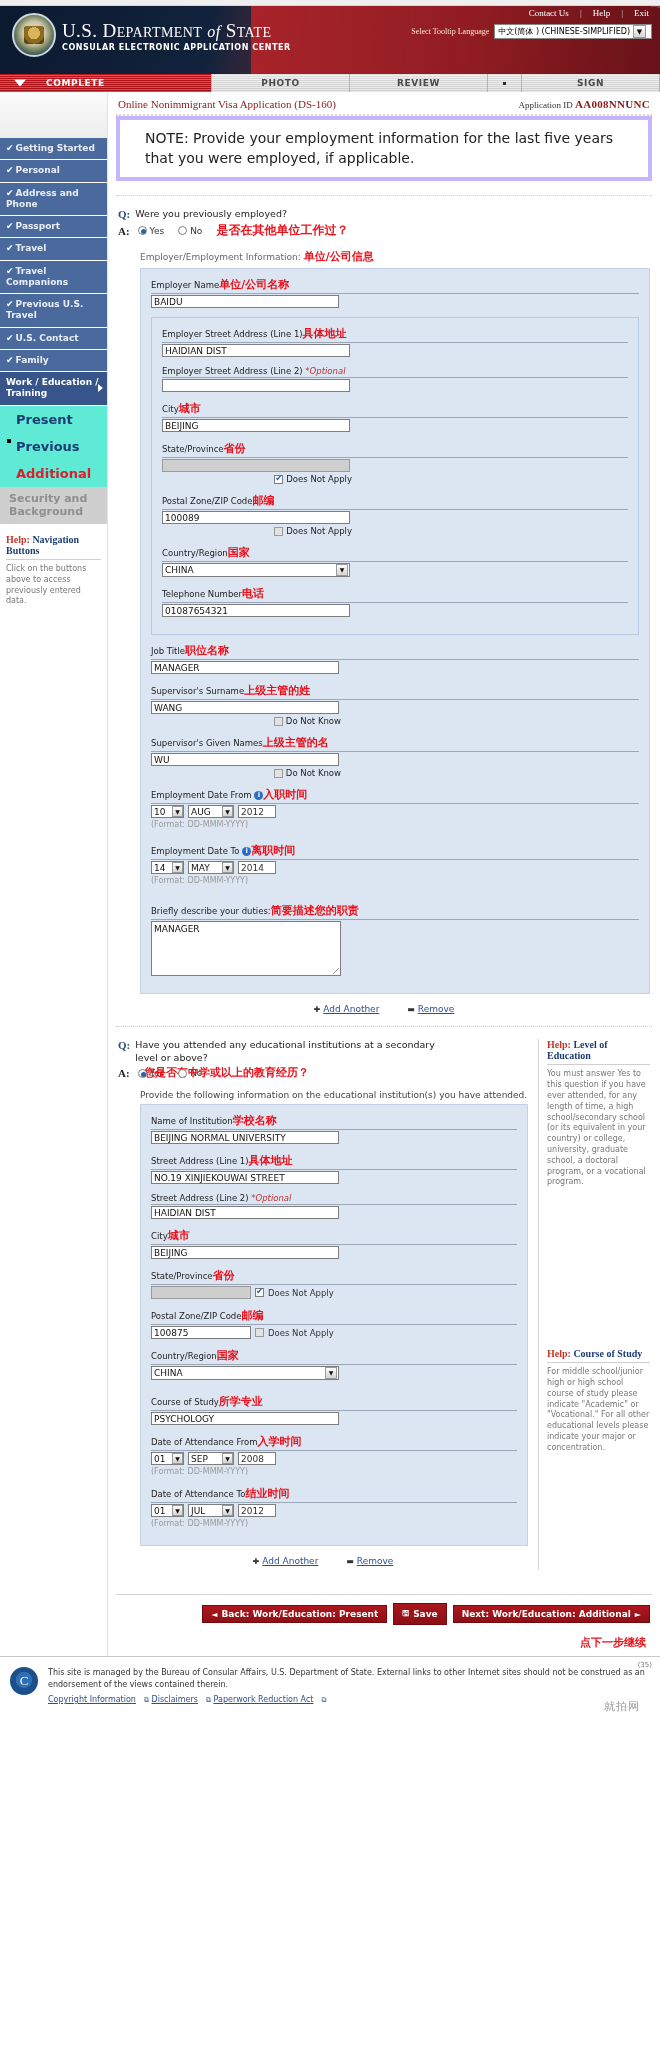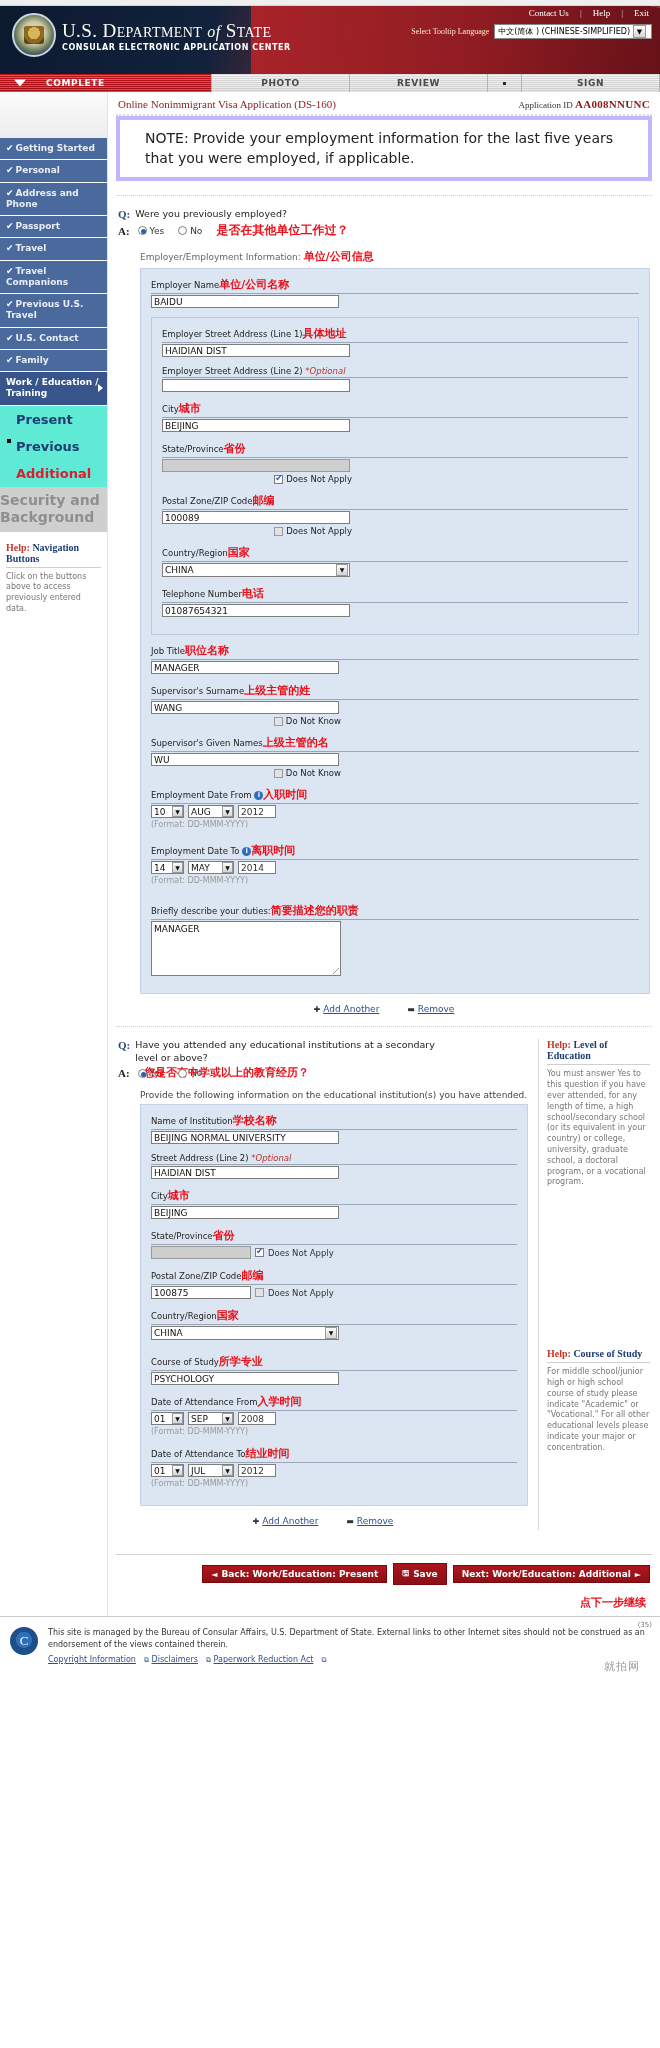--- a/index.html
+++ b/index.html
@@ -127,22 +127,22 @@
   }
   .nav-sub {
     font-size:13px; font-weight:bold; padding:6px 4px 6px 16px;
     color:#1c3c73; background:#5eead4; position:relative;
   }
   .nav-sub.current-sub::before{
     content:""; position:absolute; left:7px; top:6px; width:4px; height:4px; background:#000;
   }
   .nav-sub.red { color:#d8202f; }
   .nav-disabled {
-    font-size:14px; font-weight:bold; color:#8f8f8f; background:#cfcfcf;
-    padding:5px 4px 5px 0; line-height:1.25;
+    font-size:11px; font-weight:bold; color:#8f8f8f; background:#cfcfcf;
+    padding:5px 4px 5px 9px; line-height:1.25;
   }
   .help-box { padding:10px 6px 0 6px; }
   .help-title {
     font-family:"Liberation Serif","DejaVu Serif",serif; font-size:10px;
     color:#1c3c73; font-weight:bold; border-bottom:1px solid #cfcfcf; padding-bottom:3px;
   }
   .help-title .hl { color:#c0392b; }
   .help-text { font-size:8px; color:#777; line-height:1.35; padding-top:4px; }
 
   
@@ -620,20 +620,26 @@
 
             <div class="panel edu">
 
               <div class="field">
                 <span class="flabel">
                   <span>Name of Institution</span><span class="cn med">学校名称</span>
                 </span>
                 <div class="inp">BEIJING NORMAL UNIVERSITY</div>
               </div>
 
+              <div class="field">
+                <span class="flabel">
+                  <span>Street Address (Line 1)</span><span class="cn med">具体地址</span>
+                </span>
+                <div class="inp">NO.19 XINJIEKOUWAI STREET</div>
+              </div>
 
               <div class="field">
                 <span class="flabel">
                   <span>Street Address (Line 2)</span>
                   <span class="opt">*Optional</span>
                 </span>
                 <div class="inp">HAIDIAN DIST</div>
               </div>
 
               <div class="field">

